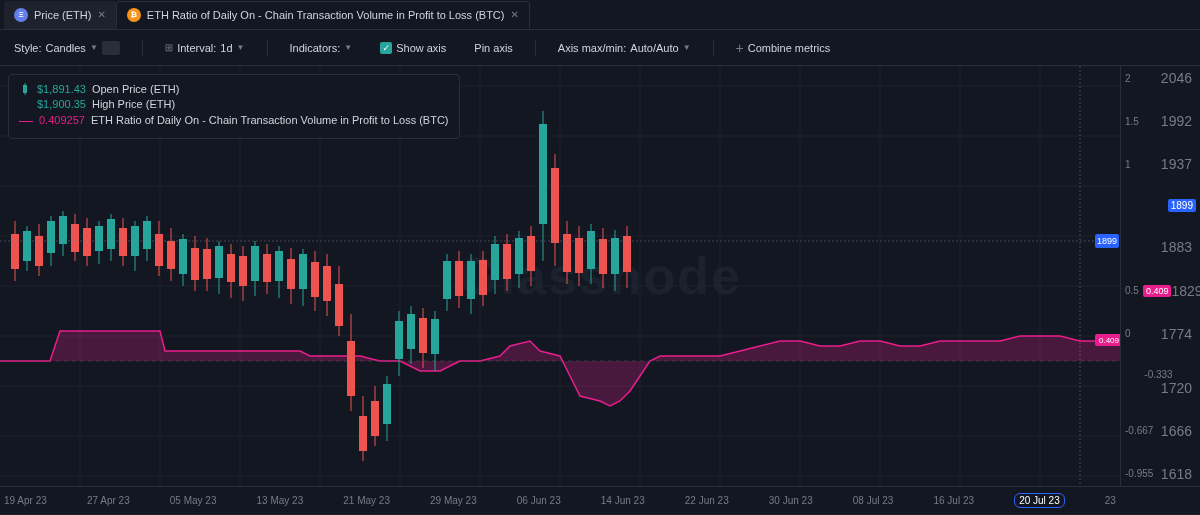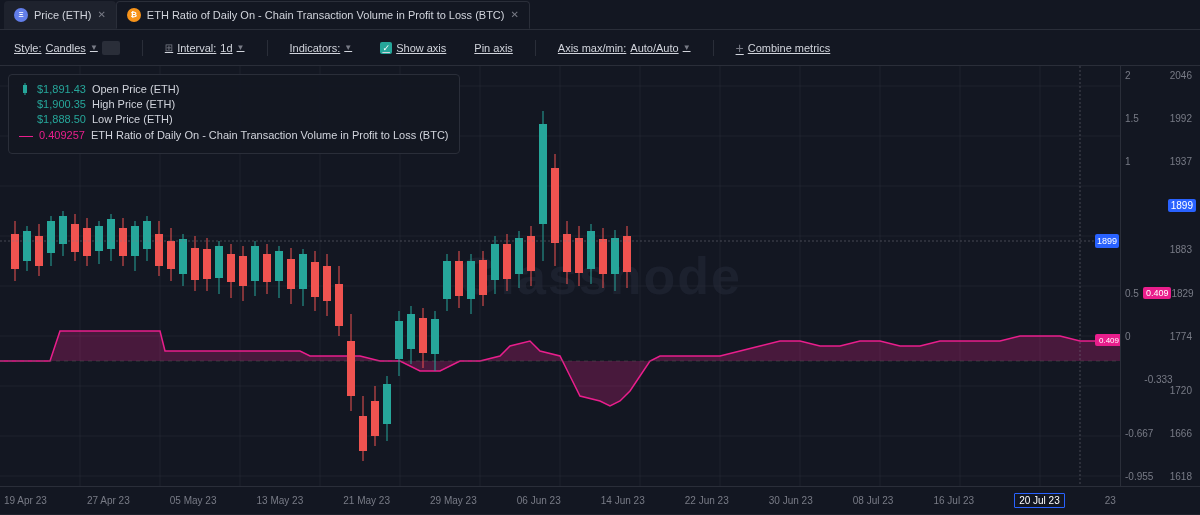--- a/index.html
+++ b/index.html
@@ -88,21 +88,20 @@
 
     .ctrl-item {
       display: flex;
       align-items: center;
       gap: 4px;
       color: #d1d4dc;
       font-size: 11px;
       cursor: pointer;
       padding: 2px 6px;
       border-radius: 3px;
-      text-decoration: underline;
     }
 
     .ctrl-separator {
       width: 1px;
       height: 16px;
       background: #2a2e39;
     }
 
     .chevron {
       font-size: 8px;
@@ -150,21 +149,21 @@
       height: 420px;
       background: #131722;
       border-left: 1px solid #2a2e39;
       display: flex;
       flex-direction: column;
       justify-content: space-between;
       padding: 4px 4px;
     }
 
     .y-label {
-      font-size: 10px;
+      font-size: 14px;
       color: #787b86;
       text-align: right;
       padding-right: 4px;
     }
 
     .y-label-highlighted {
       font-size: 10px;
       color: #ffffff;
       background: #2962ff;
       padding: 1px 3px;
@@ -570,25 +569,20 @@
       </svg>
       <span class="val-green">$1,891.43</span>
       <span style="color:#d1d4dc;">Open Price (ETH)</span>
     </div>
     <div class="tooltip-row">
       <span style="width:12px;display:inline-block;"></span>
       <span class="val-green">$1,900.35</span>
       <span style="color:#d1d4dc;">High Price (ETH)</span>
     </div>
     <div class="tooltip-row">
-      <span style="width:12px;display:inline-block;"></span>
-      <span class="val-green">$1,888.50</span>
-      <span style="color:#d1d4dc;">Low Price (ETH)</span>
-    </div>
-    <div class="tooltip-row">
       <span class="tooltip-dash">—</span>
       <span style="color:#e91e8c;">0.409257</span>
       <span style="color:#d1d4dc;">ETH Ratio of Daily On - Chain Transaction Volume in Profit to Loss (BTC)</span>
     </div>
   </div>
 </div>
 
 <div style="height:28px;background:#131722;border-top:1px solid #2a2e39;display:flex;align-items:center;padding:0 0;overflow:hidden;">
   <div style="flex:1;display:flex;align-items:center;justify-content:space-between;padding:0 4px 0 4px;font-size:10px;color:#787b86;">
     <span>19 Apr 23</span>
@@ -596,21 +590,21 @@
     <span>05 May 23</span>
     <span>13 May 23</span>
     <span>21 May 23</span>
     <span>29 May 23</span>
     <span>06 Jun 23</span>
     <span>14 Jun 23</span>
     <span>22 Jun 23</span>
     <span>30 Jun 23</span>
     <span>08 Jul 23</span>
     <span>16 Jul 23</span>
-    <span style="background:#131722;color:white;border:1px solid #2962ff;padding:1px 4px;border-radius:1px;">20 Jul 23</span>
+    <span style="background:#131722;color:white;border:1px solid #2962ff;padding:1px 4px;border-radius:6px;">20 Jul 23</span>
     <span>23</span>
   </div>
   <div style="width:80px;border-left:1px solid #2a2e39;"></div>
 </div>
 
 <div class="mini-chart">
   
 </div>
 
 </body></html>

